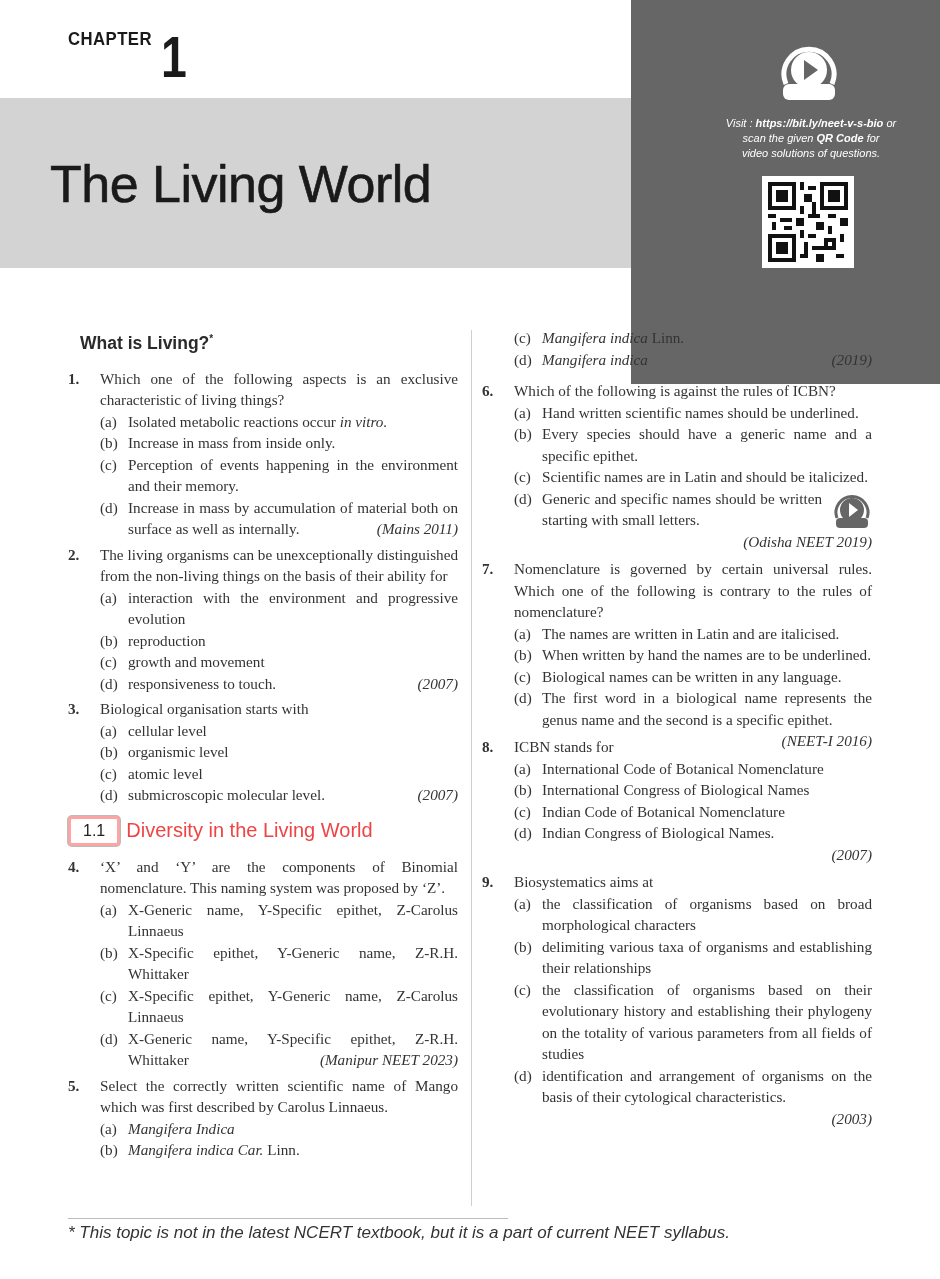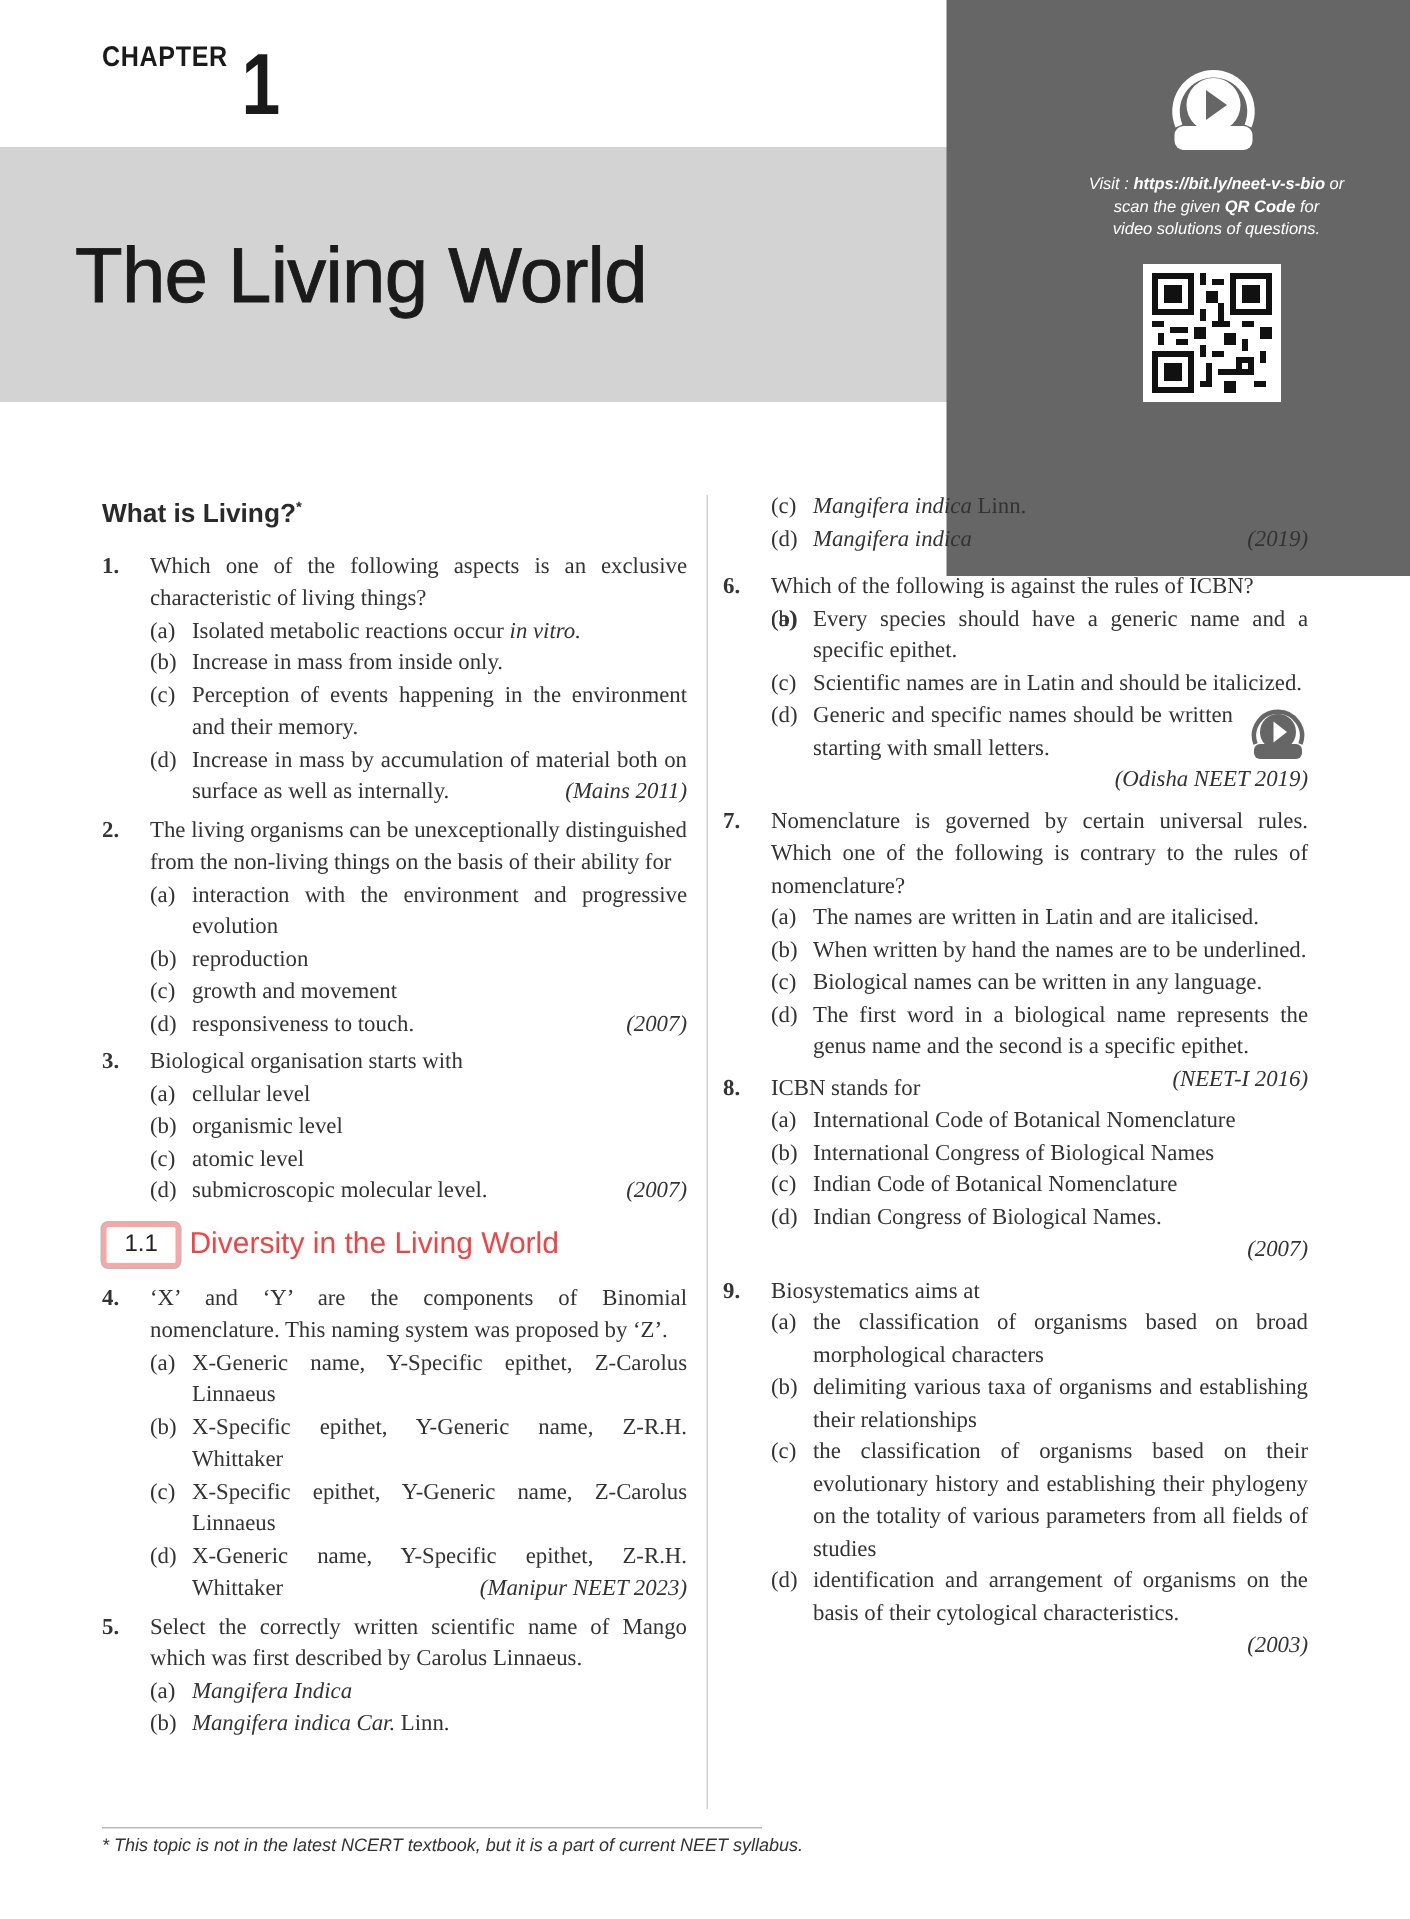--- a/index.html
+++ b/index.html
@@ -53,21 +53,21 @@
     position: absolute; top: 326px; width: 390px;
     font-size: 15.2px; line-height: 21.5px; color: #333;
   }
   .col-left { left: 68px; }
   .col-right { left: 482px; }
   .divider {
     position: absolute; left: 471px; top: 330px; width: 1px; height: 876px; background: #cfcfcf;
   }
   .section-h {
     font-family: "Liberation Sans", "DejaVu Sans", sans-serif;
-    font-size: 17.5px; color: #2a2a2a; margin: 0 0 12px 0; line-height: 26px;
+    font-size: 17.5px; color: #2a2a2a; margin: 0 0 12px 12px; line-height: 26px;
   }
   .section-h sup { font-size: 10px; }
   .q { position: relative; padding-left: 32px; margin-bottom: 4px; text-align: justify; }
   .q .qn { position: absolute; left: 0; top: 0; font-weight: bold; color: #333; }
   .opt { position: relative; padding-left: 28px; text-align: justify; }
   .opt .ol { position: absolute; left: 0; top: 0; }
   .src { float: right; font-style: italic; margin-left: 6px; }
   .src-line { text-align: right; font-style: italic; }
   .it { font-style: italic; }
   .subsec {
@@ -82,21 +82,21 @@
   .subsec-title {
     font-family: "Liberation Sans", "DejaVu Sans", sans-serif;
     font-size: 20px; color: #ef4444; margin-left: 6px;
   }
   .video-icon-small { position: absolute; right: 0px; top: 2px; width: 40px; height: 40px; }
   
   .footnote-rule { position: absolute; left: 68px; top: 1218px; width: 440px; height: 1px; background: #bbb; }
   .footnote {
     position: absolute; left: 68px; top: 1223px;
     font-family: "Liberation Sans", "DejaVu Sans", sans-serif; font-style: italic;
-    font-size: 12px; color: #333;
+    font-size: 17px; color: #333;
   }
 </style>
 </head>
 <body>
 
 <div class="chapter-label">
   <span class="chapter-word">CHAPTER</span>
   <span class="chapter-num">1</span>
 </div>
 <div class="title-band">
@@ -211,21 +211,21 @@
 
 <div class="col col-right" style="top:327px;">
   <div class="q" style="margin-bottom:10px;">
     <div class="opt"><span class="ol">(c)</span><span class="it">Mangifera indica</span><span> Linn.</span></div>
     <div class="opt"><span class="ol">(d)</span><span class="it">Mangifera indica</span><span class="src">(2019)</span></div>
   </div>
 
   <div class="q" style="margin-bottom:6px;">
     <span class="qn">6.</span>
     <div>Which of the following is against the rules of ICBN?</div>
-    <div class="opt"><span class="ol">(a)</span></div>
+    <div class="opt"><span class="ol">(a)</span><span>Hand written scientific names should be underlined.</span></div>
     <div class="opt"><span class="ol">(b)</span><span>Every species should have a generic name and a specific epithet.</span></div>
     <div class="opt"><span class="ol">(c)</span><span>Scientific names are in Latin and should be italicized.</span></div>
     <div class="opt" style="padding-right:50px;"><span class="ol">(d)</span><span>Generic and specific names should be written starting with small letters.</span>
       <svg class="video-icon-small" viewBox="0 0 40 40">
         <path d="M5 28 A16 16 0 1 1 35 28" fill="none" stroke="#666" stroke-width="3"></path>
         <circle cx="20" cy="20" r="12" fill="#666"></circle>
         <polygon points="17,13 17,27 26,20" fill="#fff"></polygon>
         <rect x="4" y="28" width="32" height="10" rx="4" fill="#666"></rect>
       </svg>
     </div>

